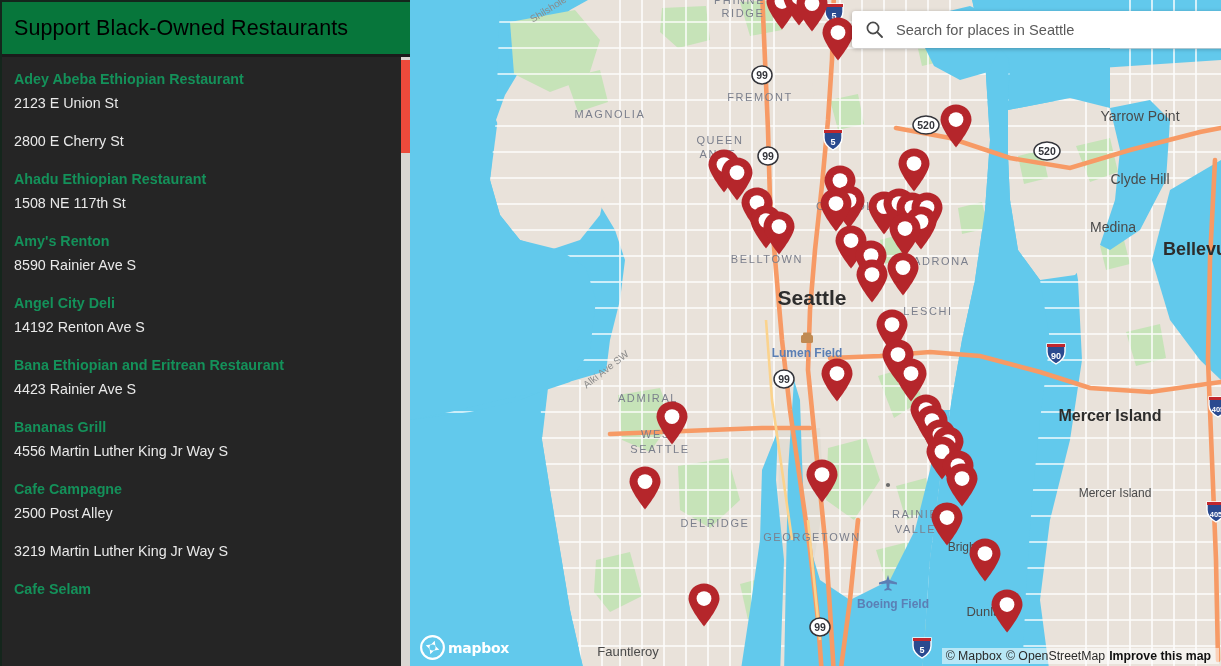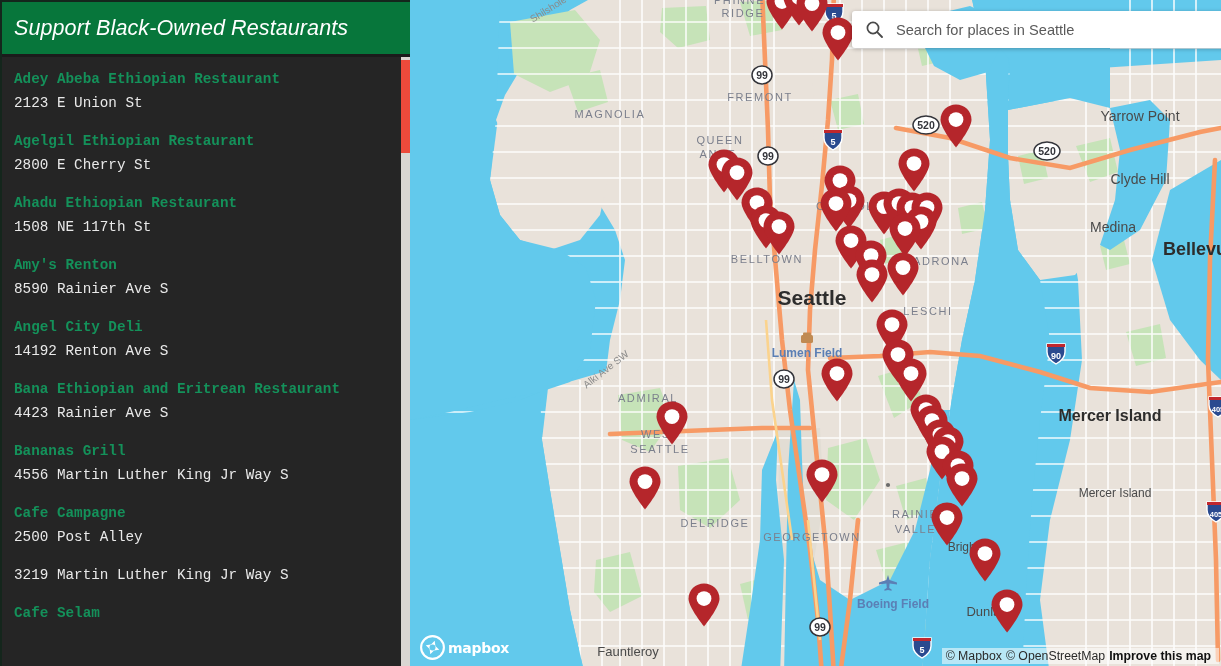--- a/index.html
+++ b/index.html
@@ -23,33 +23,31 @@
     border-left: 2px solid #14261c;
   }
   #sidebar-header {
     flex: 0 0 55px;
     background: #07763b;
     display: flex; align-items: center;
     padding-left: 12px;
     border-bottom: 3px solid #1b1b1b;
   }
   #sidebar-header .title {
-    color: #ffffff;
+    color: #000000;
     font-size: 21.5px;
     font-weight: 400;
     letter-spacing: .1px;
     white-space: nowrap;
-    font-style: italic;
   }
   #list-wrap {
     position: relative;
     flex: 1 1 auto;
     overflow: hidden;
     background: #252525;
-    font-family: Liberation Mono, monospace;
   }
   #list {
     padding: 14px 0 0 0;
   }
   .list-item {
     padding: 0 12px 0 12px;
     margin-bottom: 21px;
   }
   .item-name {
     color: #14915a;
@@ -162,21 +160,20 @@
       <div class="title">Support Black-Owned Restaurants</div>
     </div>
 
     <div id="list-wrap">
       <div id="list">
           <div class="list-item">
             <div class="item-name">Adey Abeba Ethiopian Restaurant</div>
             <div class="item-addr">2123 E Union St</div>
           </div>
           <div class="list-item">
-            <div class="item-name">Agelgil Ethiopian Restaurant</div>
             <div class="item-addr">2800 E Cherry St</div>
           </div>
           <div class="list-item">
             <div class="item-name">Ahadu Ethiopian Restaurant</div>
             <div class="item-addr">1508 NE 117th St</div>
           </div>
           <div class="list-item">
             <div class="item-name">Amy's Renton</div>
             <div class="item-addr">8590 Rainier Ave S</div>
           </div>

